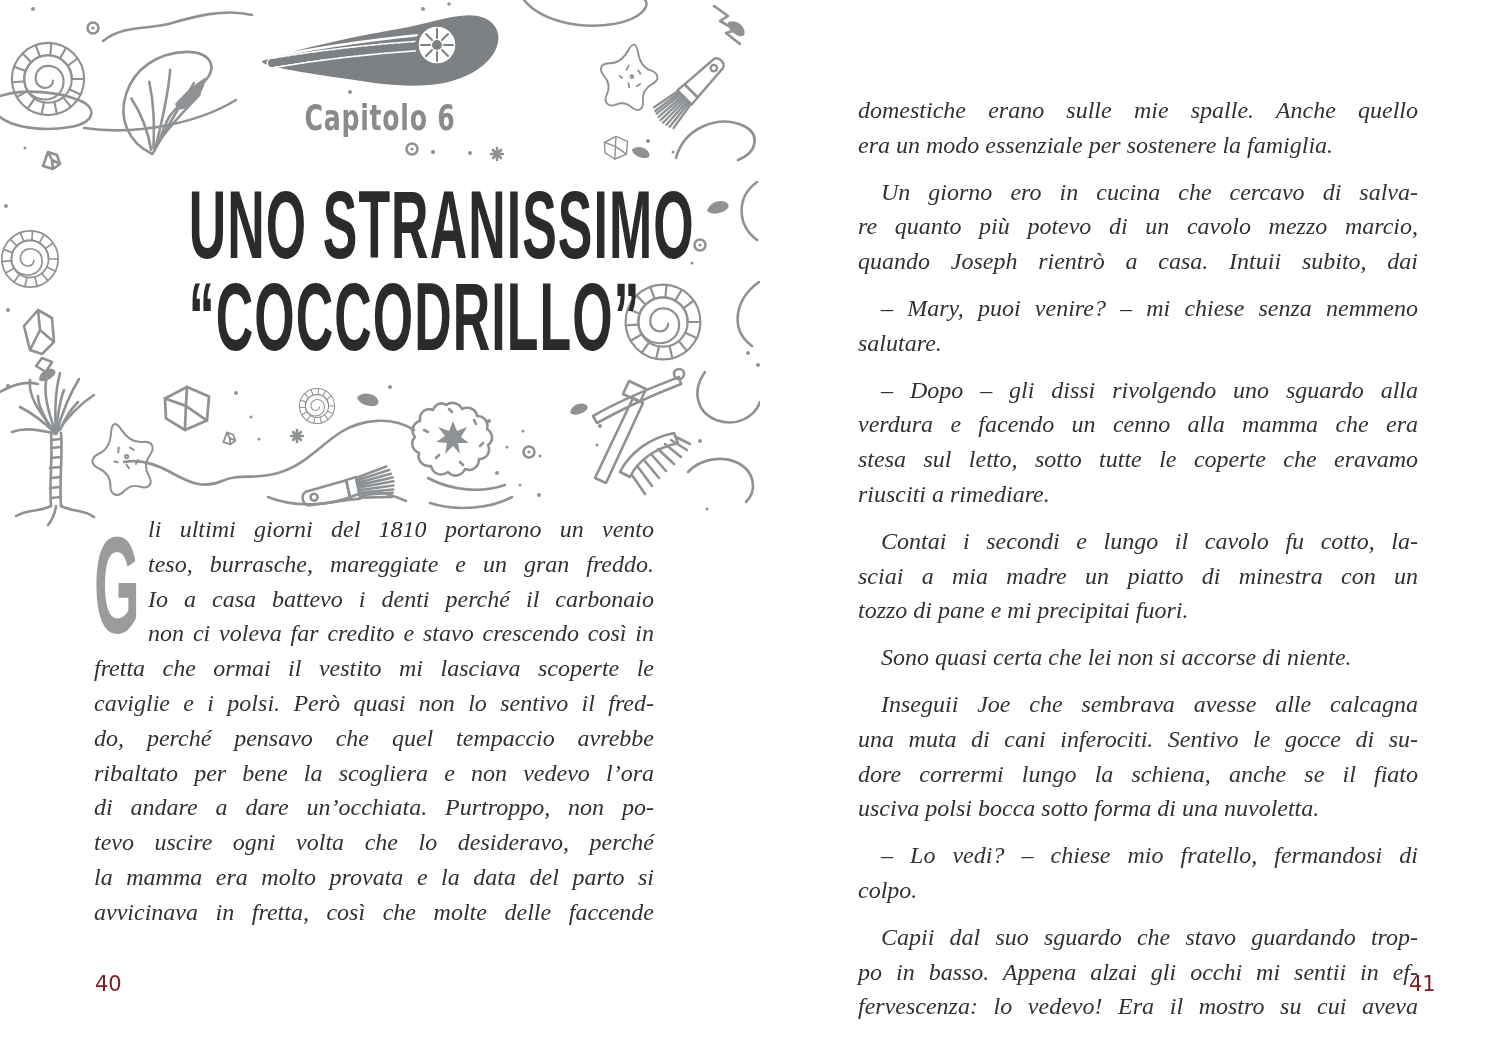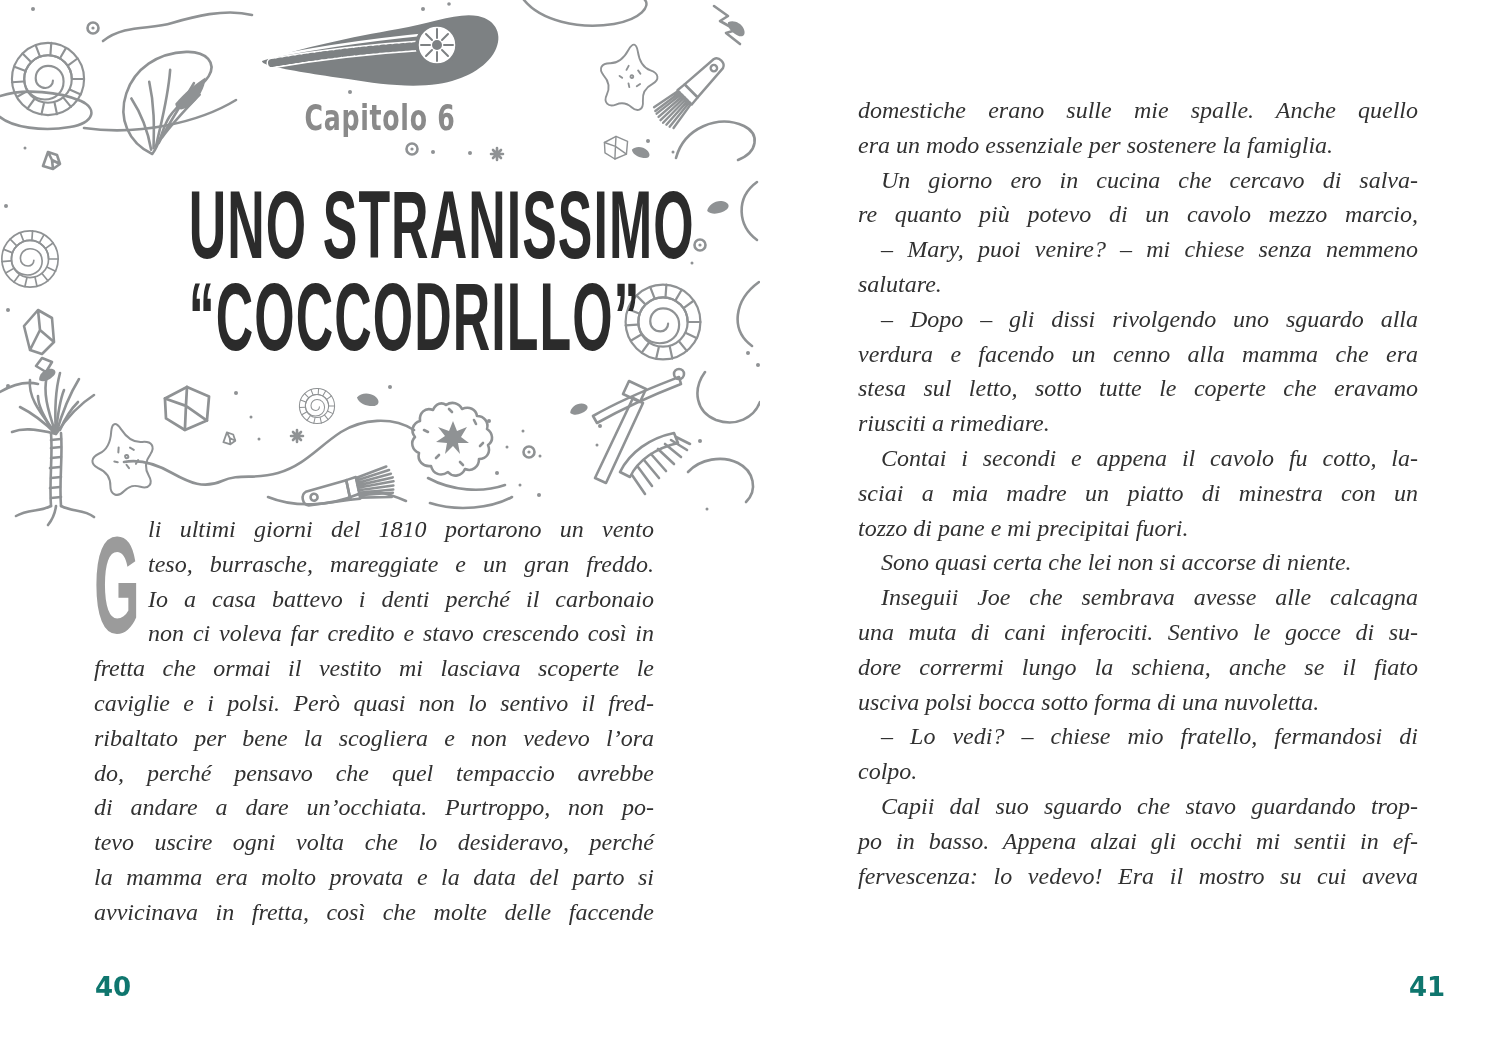--- a/index.html
+++ b/index.html
@@ -18,23 +18,23 @@
          letter-spacing:2px;transform:scaleX(0.54);}
   .dropcap{position:absolute;left:94px;top:517px;color:#9b9b9b;
            font-family:"Liberation Sans",sans-serif;font-weight:bold;font-size:137px;line-height:1;
            transform:scaleX(0.43);transform-origin:left top;}
   .body-text{position:absolute;width:560px;font-size:24px;line-height:34.8px;color:#313131;font-style:italic;}
   .left-body{left:94px;top:512px;}
   .right-body{left:858px;top:93px;}
   .dc-spacer{float:left;width:54px;height:105px;}
   .line{text-align:justify;text-align-last:justify;}
   .line.end{text-align-last:left;}
-  .line.ind{text-indent:23px;}
-  .pagenum{position:absolute;top:972px;font-family:"DejaVu Sans",sans-serif;font-weight:bold;
-           font-size:26px;color:#0f766e;}
+  .line.ind{text-indent:23px;margin-top:12px;}
+  .pagenum{position:absolute;top:972px;font-family:"DejaVu Sans",sans-serif;font-weight:normal;
+           font-size:21px;color:#7f1d1d;}
   .pn-left{left:95px;}
   .pn-right{left:1409px;}
 </style>
 </head>
 <body>
 
 <div class="spread">
 
   <div class="page page-left">
 
@@ -204,45 +204,46 @@
     <div class="dropcap">G</div>
 
     <div class="body-text left-body">
       <div class="dc-spacer"></div>
       <div class="line">li ultimi giorni del 1810 portarono un vento</div>
       <div class="line">teso, burrasche, mareggiate e un gran freddo.</div>
       <div class="line">Io a casa battevo i denti perché il carbonaio</div>
       <div class="line">non ci voleva far credito e stavo crescendo così in</div>
       <div class="line">fretta che ormai il vestito mi lasciava scoperte le</div>
       <div class="line">caviglie e i polsi. Però quasi non lo sentivo il fred-</div>
+      <div class="line">do, perché pensavo che quel tempaccio avrebbe</div>
       <div class="line">ribaltato per bene la scogliera e non vedevo l’ora</div>
-      <div class="line">do, perché pensavo che quel tempaccio avrebbe</div>
       <div class="line">di andare a dare un’occhiata. Purtroppo, non po-</div>
       <div class="line">tevo uscire ogni volta che lo desideravo, perché</div>
       <div class="line">la mamma era molto provata e la data del parto si</div>
       <div class="line">avvicinava in fretta, così che molte delle faccende</div>
     </div>
 
     <div class="pagenum pn-left">40</div>
   </div>
 
   <div class="page page-right"></div>
 
   <div class="body-text right-body">
     <div class="line">domestiche erano sulle mie spalle. Anche quello</div>
     <div class="line end">era un modo essenziale per sostenere la famiglia.</div>
     <div class="line ind">Un giorno ero in cucina che cercavo di salva-</div>
     <div class="line">re quanto più potevo di un cavolo mezzo marcio,</div>
+    <div class="line">quando Joseph rientrò a casa. Intuii subito, dai</div>
     <div class="line ind">– Mary, puoi venire? – mi chiese senza nemmeno</div>
     <div class="line end">salutare.</div>
     <div class="line ind">– Dopo – gli dissi rivolgendo uno sguardo alla</div>
     <div class="line">verdura e facendo un cenno alla mamma che era</div>
     <div class="line">stesa sul letto, sotto tutte le coperte che eravamo</div>
     <div class="line end">riusciti a rimediare.</div>
-    <div class="line ind">Contai i secondi e appena il cavolo fu cotto, la-</div>
+    <div class="line ind">Contai i secondi e lungo il cavolo fu cotto, la-</div>
     <div class="line">sciai a mia madre un piatto di minestra con un</div>
     <div class="line end">tozzo di pane e mi precipitai fuori.</div>
     <div class="line ind end">Sono quasi certa che lei non si accorse di niente.</div>
     <div class="line ind">Inseguii Joe che sembrava avesse alle calcagna</div>
     <div class="line">una muta di cani inferociti. Sentivo le gocce di su-</div>
     <div class="line">dore corrermi lungo la schiena, anche se il fiato</div>
     <div class="line end">usciva polsi bocca sotto forma di una nuvoletta.</div>
     <div class="line ind">– Lo vedi? – chiese mio fratello, fermandosi di</div>
     <div class="line end">colpo.</div>
     <div class="line ind">Capii dal suo sguardo che stavo guardando trop-</div>

